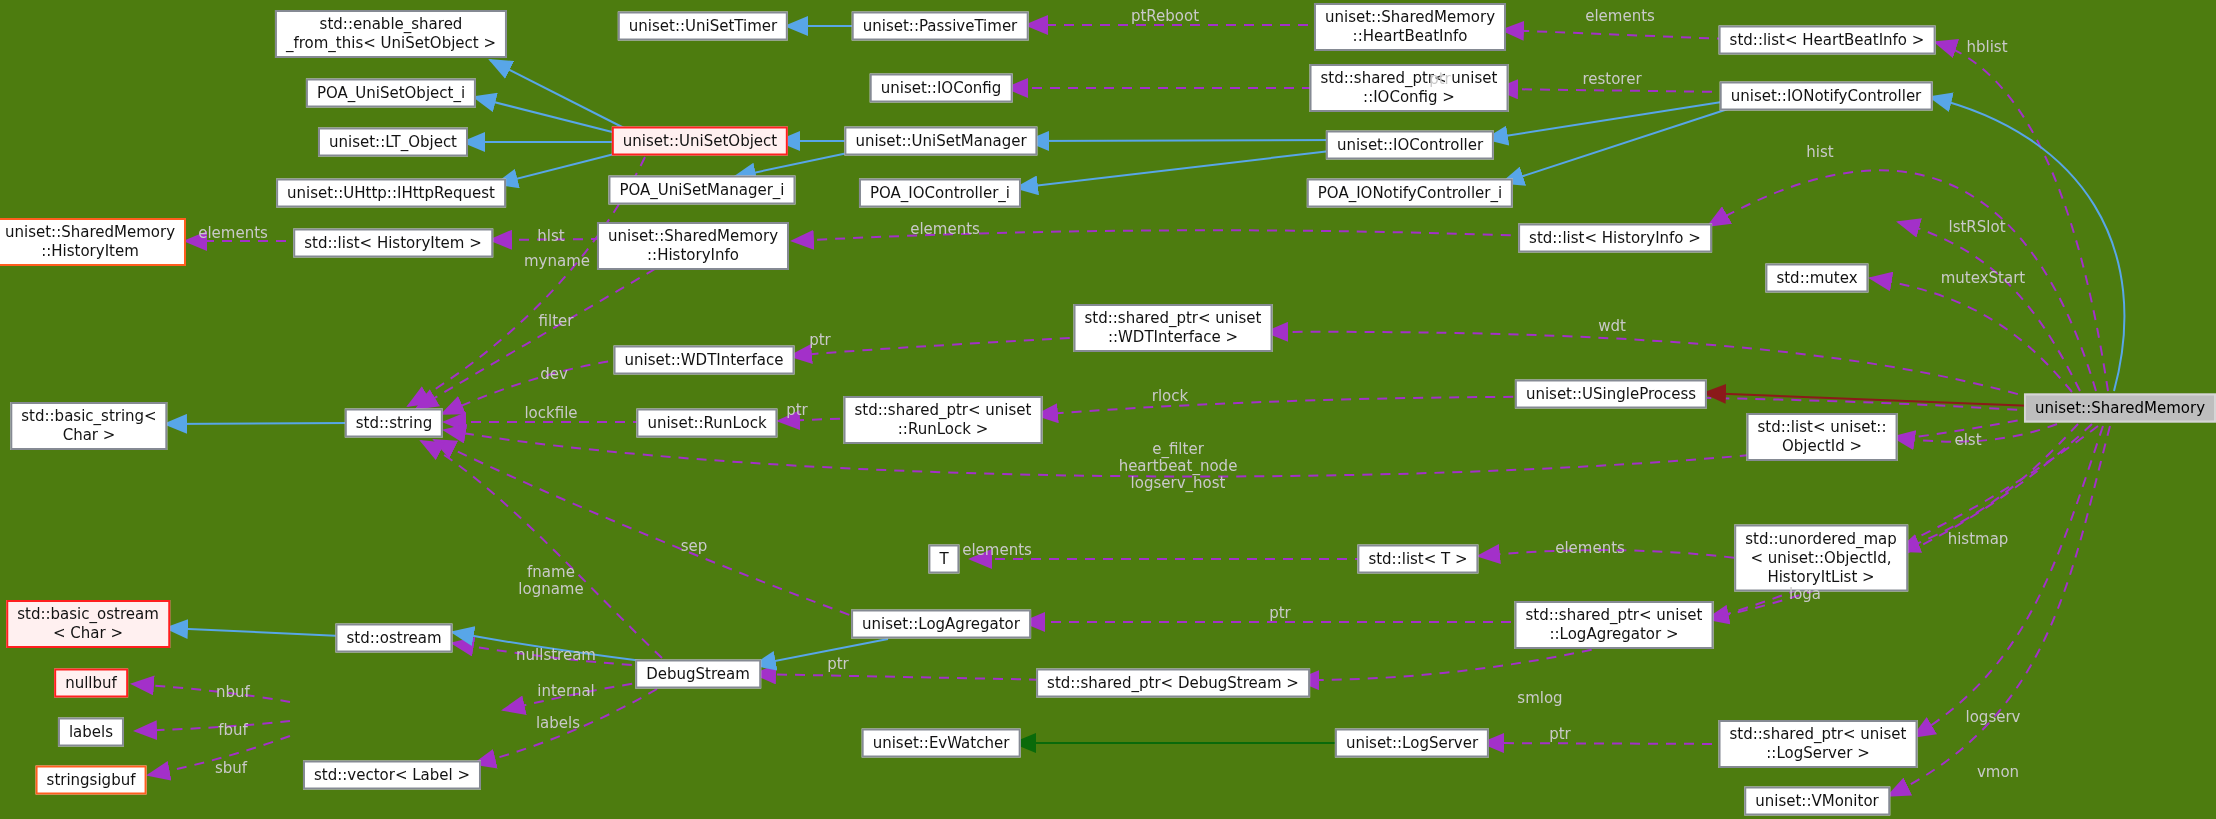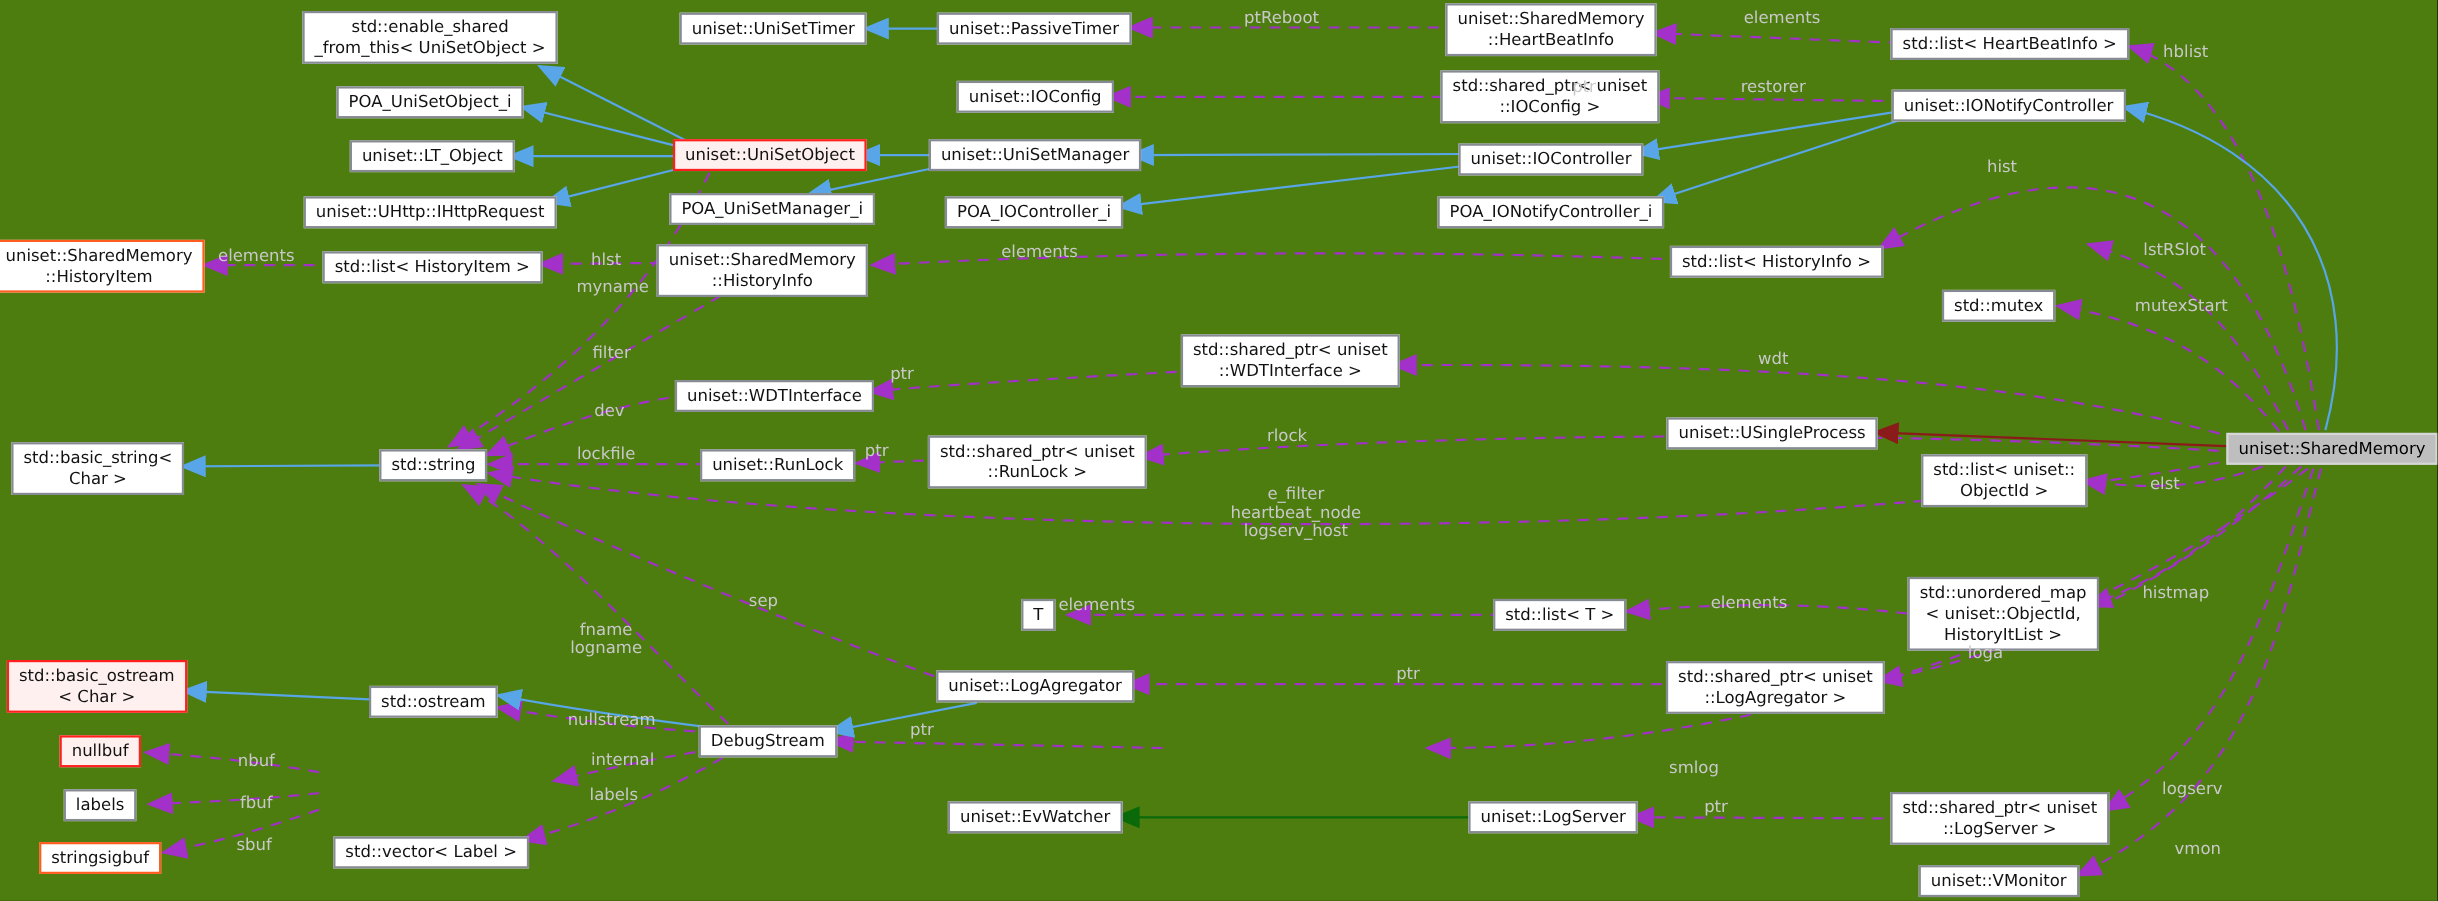--- a/index.html
+++ b/index.html
@@ -143,20 +143,21 @@
 <div class="node red" style="left:88px;top:624px">std::basic_ostream
 &lt; Char &gt;</div>
 <div class="node" style="left:1821px;top:558px">std::unordered_map
 &lt; uniset::ObjectId,
 HistoryItList &gt;</div>
 <div class="node" style="left:394px;top:638px">std::ostream</div>
 <div class="node" style="left:941px;top:624px">uniset::LogAgregator</div>
 <div class="node" style="left:1614px;top:625px">std::shared_ptr&lt; uniset
 ::LogAgregator &gt;</div>
 <div class="node" style="left:698px;top:674px">DebugStream</div>
+<div class="node" style="left:1173px;top:683px">std::shared_ptr&lt; DebugStream &gt;</div>
 <div class="node red" style="left:91px;top:683px">nullbuf</div>
 <div class="node" style="left:91px;top:732px">labels</div>
 <div class="node orange" style="left:91px;top:780px">stringsigbuf</div>
 <div class="node" style="left:392px;top:775px">std::vector&lt; Label &gt;</div>
 <div class="node" style="left:941px;top:743px">uniset::EvWatcher</div>
 <div class="node" style="left:1412px;top:743px">uniset::LogServer</div>
 <div class="node" style="left:1818px;top:744px">std::shared_ptr&lt; uniset
 ::LogServer &gt;</div>
 <div class="node" style="left:1817px;top:801px">uniset::VMonitor</div>
 

